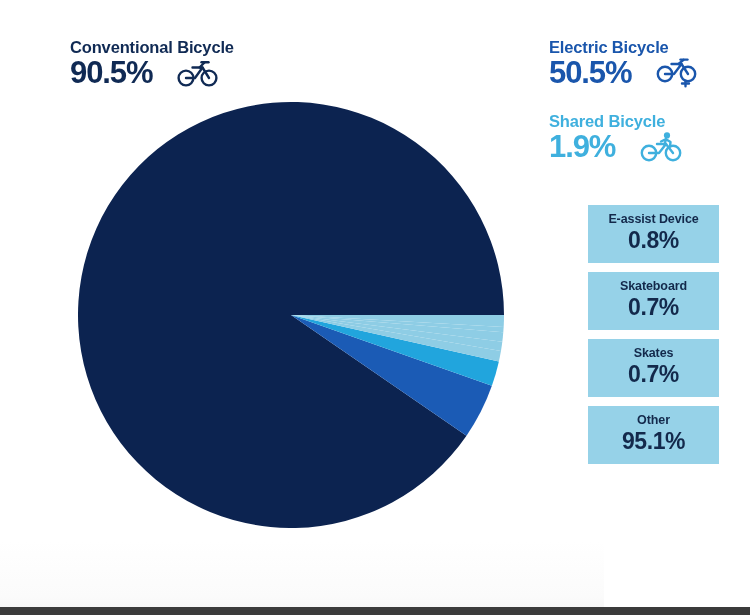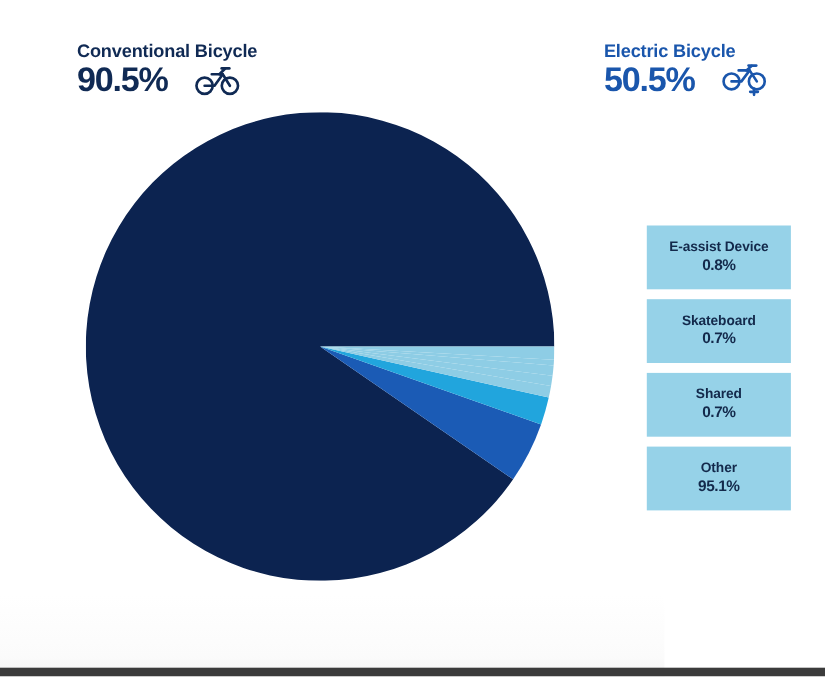--- a/index.html
+++ b/index.html
@@ -107,21 +107,21 @@
   .minibox .mb-label {
     font-size: 12.5px;
     font-weight: bold;
     color: #13294b;
     line-height: 1.15;
     letter-spacing: -0.1px;
     white-space: nowrap;
   }
 
   .minibox .mb-value {
-    font-size: 14px;
+    font-size: 23px;
     font-weight: bold;
     color: #13294b;
     line-height: 1.2;
     letter-spacing: -0.4px;
     margin-top: 1px;
   }
 </style>
 </head>
 <body>
 
@@ -170,35 +170,52 @@
           <path d="M9 16 L18 16 L25.5 6 L15.5 6"></path>
           <path d="M25.5 6 L32 16"></path>
           <path d="M22.5 6 L27.5 1.8"></path>
           <path d="M24.5 1.6 L31.5 1.6"></path>
           <path d="M26 25.5 L33 25.5 M29.5 22.6 L29.5 28.2"></path>
         </g>
       </svg>
     </div>
   </div>
 
+  <div class="callout c-cyan" id="callout-shared">
+    <div class="callout-title">Shared Bicycle</div>
+    <div class="callout-row">
+        <div class="callout-value">1.9%</div>
+      <svg class="callout-icon" width="44" height="32" viewBox="0 0 44 32">
+        <g fill="none" stroke="#3fb0de" stroke-width="2.4" stroke-linecap="round" stroke-linejoin="round">
+          <circle cx="9" cy="22" r="7.2"></circle>
+          <circle cx="33" cy="22" r="7.2"></circle>
+          <path d="M9 22 L19 22 L26 13 L17 13"></path>
+          <path d="M26 13 L33 22"></path>
+          <circle cx="27" cy="4.4" r="3.1" fill="#3fb0de" stroke="none"></circle>
+          <path d="M21 10.5 L26 8.2 L30.5 11 L30 15.5"></path>
+          <path d="M26 8.2 L24.5 13.6"></path>
+        </g>
+      </svg>
+    </div>
+  </div>
 
   <div class="box-stack">
 
     <div class="minibox">
       <div class="mb-label">E-assist Device</div>
       <div class="mb-value">0.8%</div>
     </div>
 
     <div class="minibox">
       <div class="mb-label">Skateboard</div>
       <div class="mb-value">0.7%</div>
     </div>
 
     <div class="minibox">
-      <div class="mb-label">Shared</div>
+      <div class="mb-label">Skates</div>
       <div class="mb-value">0.7%</div>
     </div>
 
 
     <div class="minibox">
       <div class="mb-label">Other</div>
       <div class="mb-value">95.1%</div>
     </div>
 
   </div>

